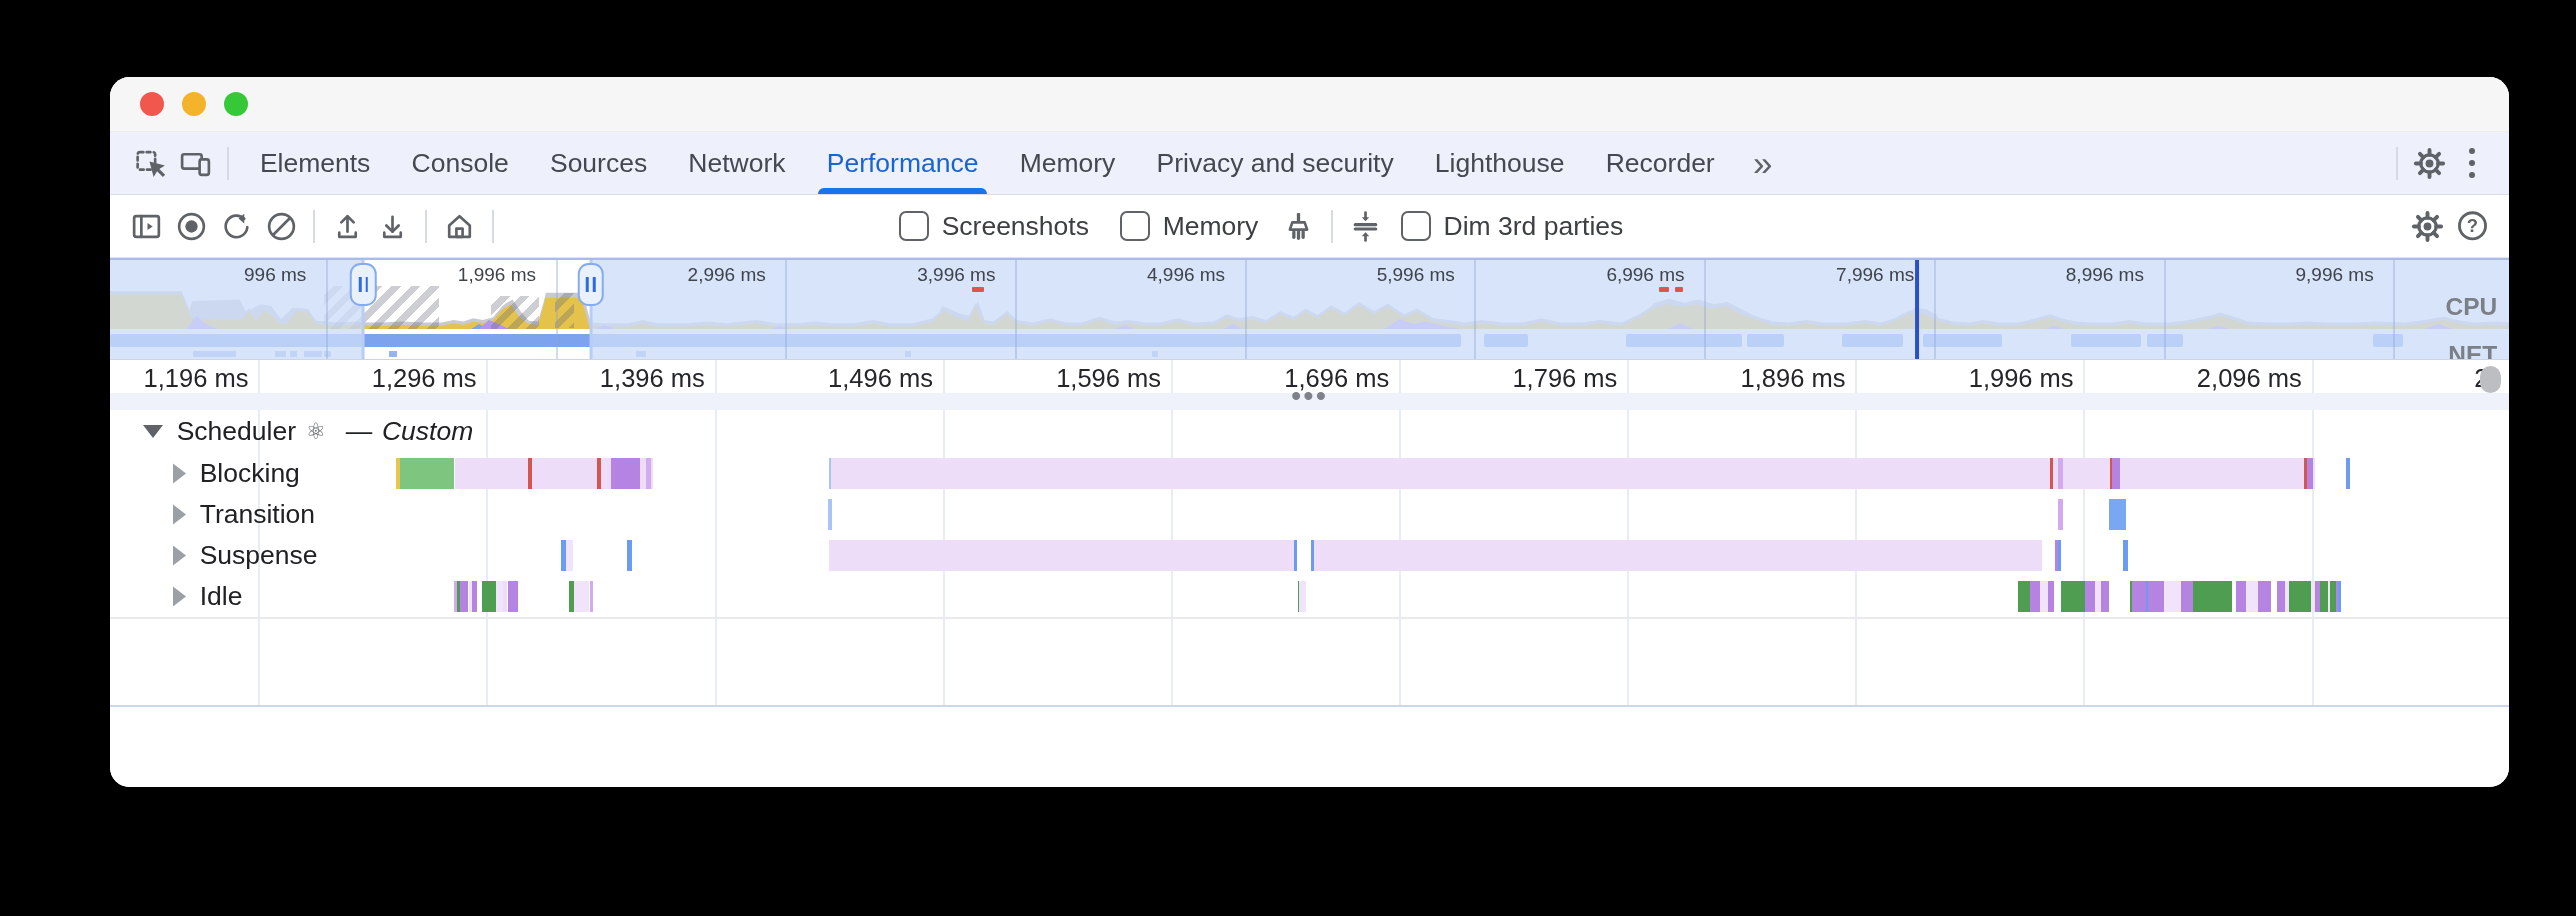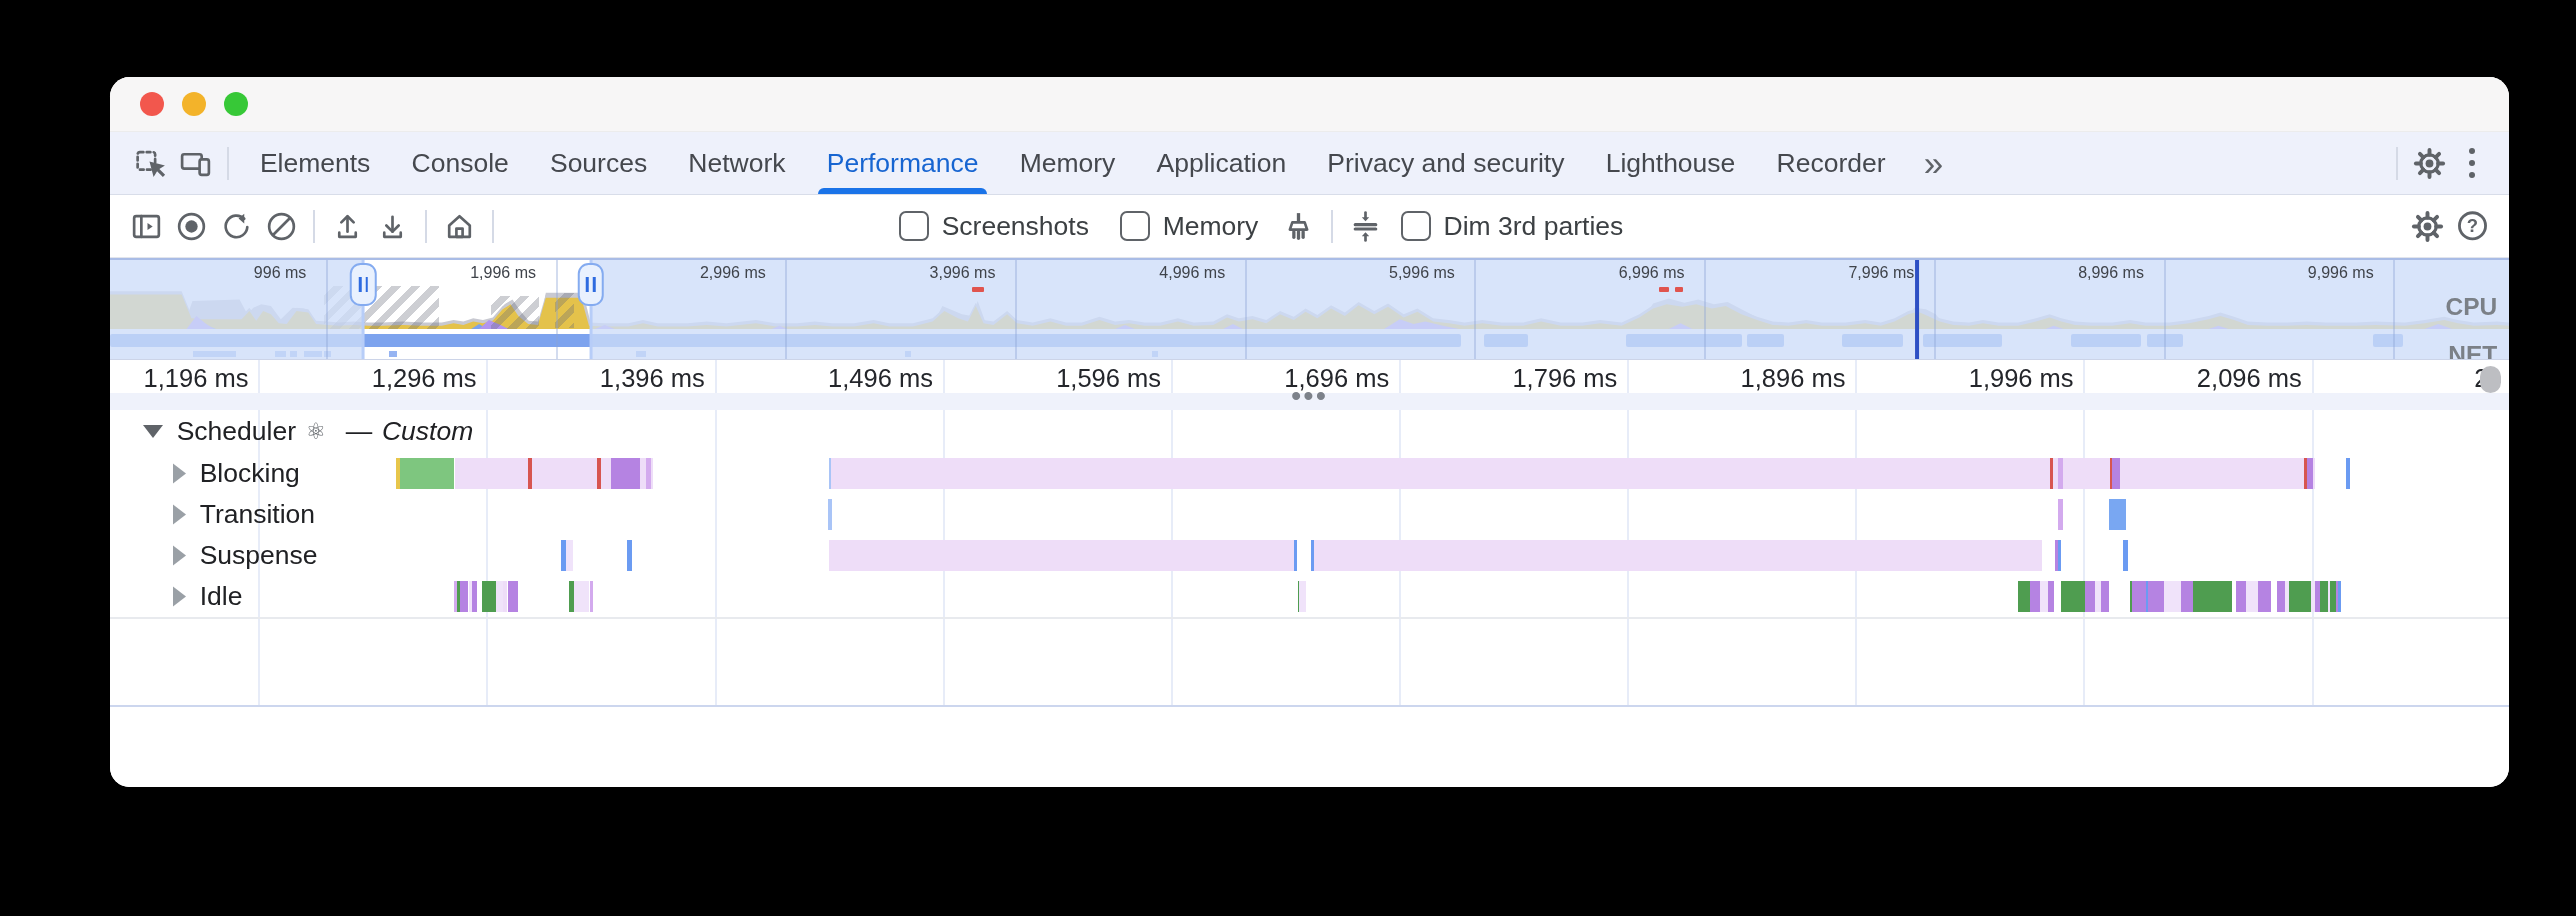--- a/index.html
+++ b/index.html
@@ -33,21 +33,21 @@
   .dots-v i{width:5.9px;height:5.9px;border-radius:50%;background:#5f6368;}
   
   .toolbar{height:63px;background:#fff;border-bottom:1px solid #e2e5ec;display:flex;
            align-items:center;padding:0 13.7px;font-size:26.5px;color:#3c4043;flex:none;}
   .checkbox{width:29.5px;height:29.5px;border:2.9px solid #5f6368;border-radius:6.9px;background:#fff;
             margin:0 12.8px 0 13.7px;flex:none;}
   .chk-label{margin-right:17.7px;white-space:nowrap;}
   
   .overview{height:102px;position:relative;border-top:2px solid #a9bce6;border-bottom:1px solid #ccd4e8;
             background:#fff;overflow:hidden;flex:none;}
-  .ov-label{position:absolute;top:3.9px;height:23.6px;font-size:16px;color:#3f434a;text-align:right;
+  .ov-label{position:absolute;top:3.9px;height:23.6px;font-size:19px;color:#3f434a;text-align:right;
             padding-right:19.6px;white-space:nowrap;z-index:4;}
   .ov-sep{position:absolute;top:0;bottom:0;width:2px;background:rgba(140,162,214,.38);z-index:3;}
   .chart-box{position:absolute;left:0;top:25.5px;width:100%;height:43px;z-index:1;}
   .chart-box svg{position:absolute;inset:0;width:100%;height:100%;}
   .hatch{position:absolute;background:repeating-linear-gradient(135deg,rgba(255,255,255,0) 0 6.9px,rgba(100,104,118,.32) 6.9px 13.7px);z-index:2;}
   .net-zone{position:absolute;left:0;top:71px;height:29.5px;width:100%;z-index:1;}
   .net-bar{position:absolute;top:2.9px;height:12.8px;background:#7da3ee;border-radius:2px;}
   .net-tick{position:absolute;top:19.6px;height:6.9px;background:#96b4f2;}
   .dim{position:absolute;top:0;bottom:0;background:rgba(205,220,248,.78);z-index:2;}
   .sel-edge{position:absolute;top:0;bottom:0;width:2.9px;background:#b7cdf8;z-index:4;transform:translateX(-50%);}
@@ -127,23 +127,20 @@
             <span>Network</span>
           </div>
           <div class="tab selected">
             <span>Performance</span>
             <div class="underline"></div>
           </div>
           <div class="tab">
             <span>Memory</span>
           </div>
           <div class="tab">
-            <span>Application</span>
-          </div>
-          <div class="tab">
             <span>Privacy and security</span>
           </div>
           <div class="tab">
             <span>Lighthouse</span>
           </div>
           <div class="tab">
             <span>Recorder</span>
           </div>
         </div>
       <div class="chevrons">»</div>

